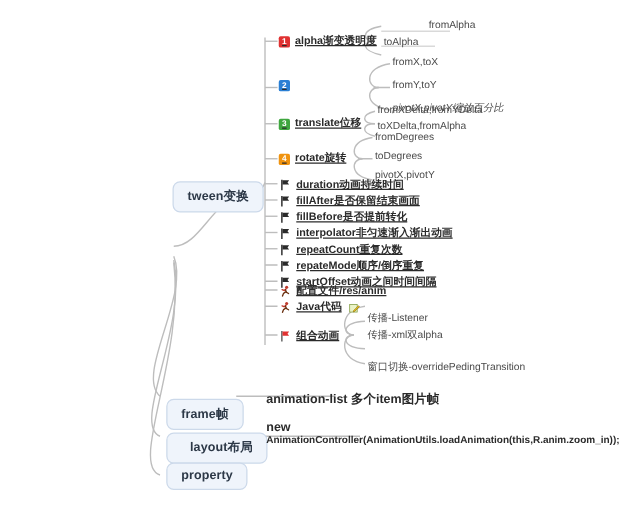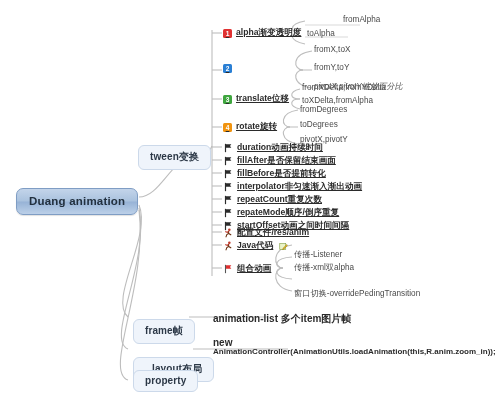--- a/index.html
+++ b/index.html
@@ -123,31 +123,28 @@
       <path d="M283,268 C 273,268 271,288 292,291"></path>
 
       <path d="M189,317 L268,317"></path>
       <path d="M193,349 L288,349"></path>
 
       <path d="M305,25 L360,25" stroke="#d9d9d9"></path>
       <path d="M305,37 L348,37" stroke="#d9d9d9"></path>
     </g>
   </svg>
 
-  <div class="node root">
-    <span>Duang animation</span>
-  </div>
 
   <div class="node pill" style="left:138px;top:145px;">
     <span>tween变换</span>
   </div>
   <div class="node pill" style="left:133px;top:319px;">
     <span>frame帧</span>
   </div>
-  <div class="node pill" style="left:133px;top:357px;padding-left:18px;">
+  <div class="node pill" style="left:133px;top:346px;padding-left:18px;">
     <span>layout布局</span>
   </div>
   <div class="node pill" style="left:133px;top:370px;">
     <span>property</span>
   </div>
 
   <div class="node topic" style="left:223px;top:27px;">
     <span class="badge b1">1</span>
     <span>alpha渐变透明度</span>
   </div>

